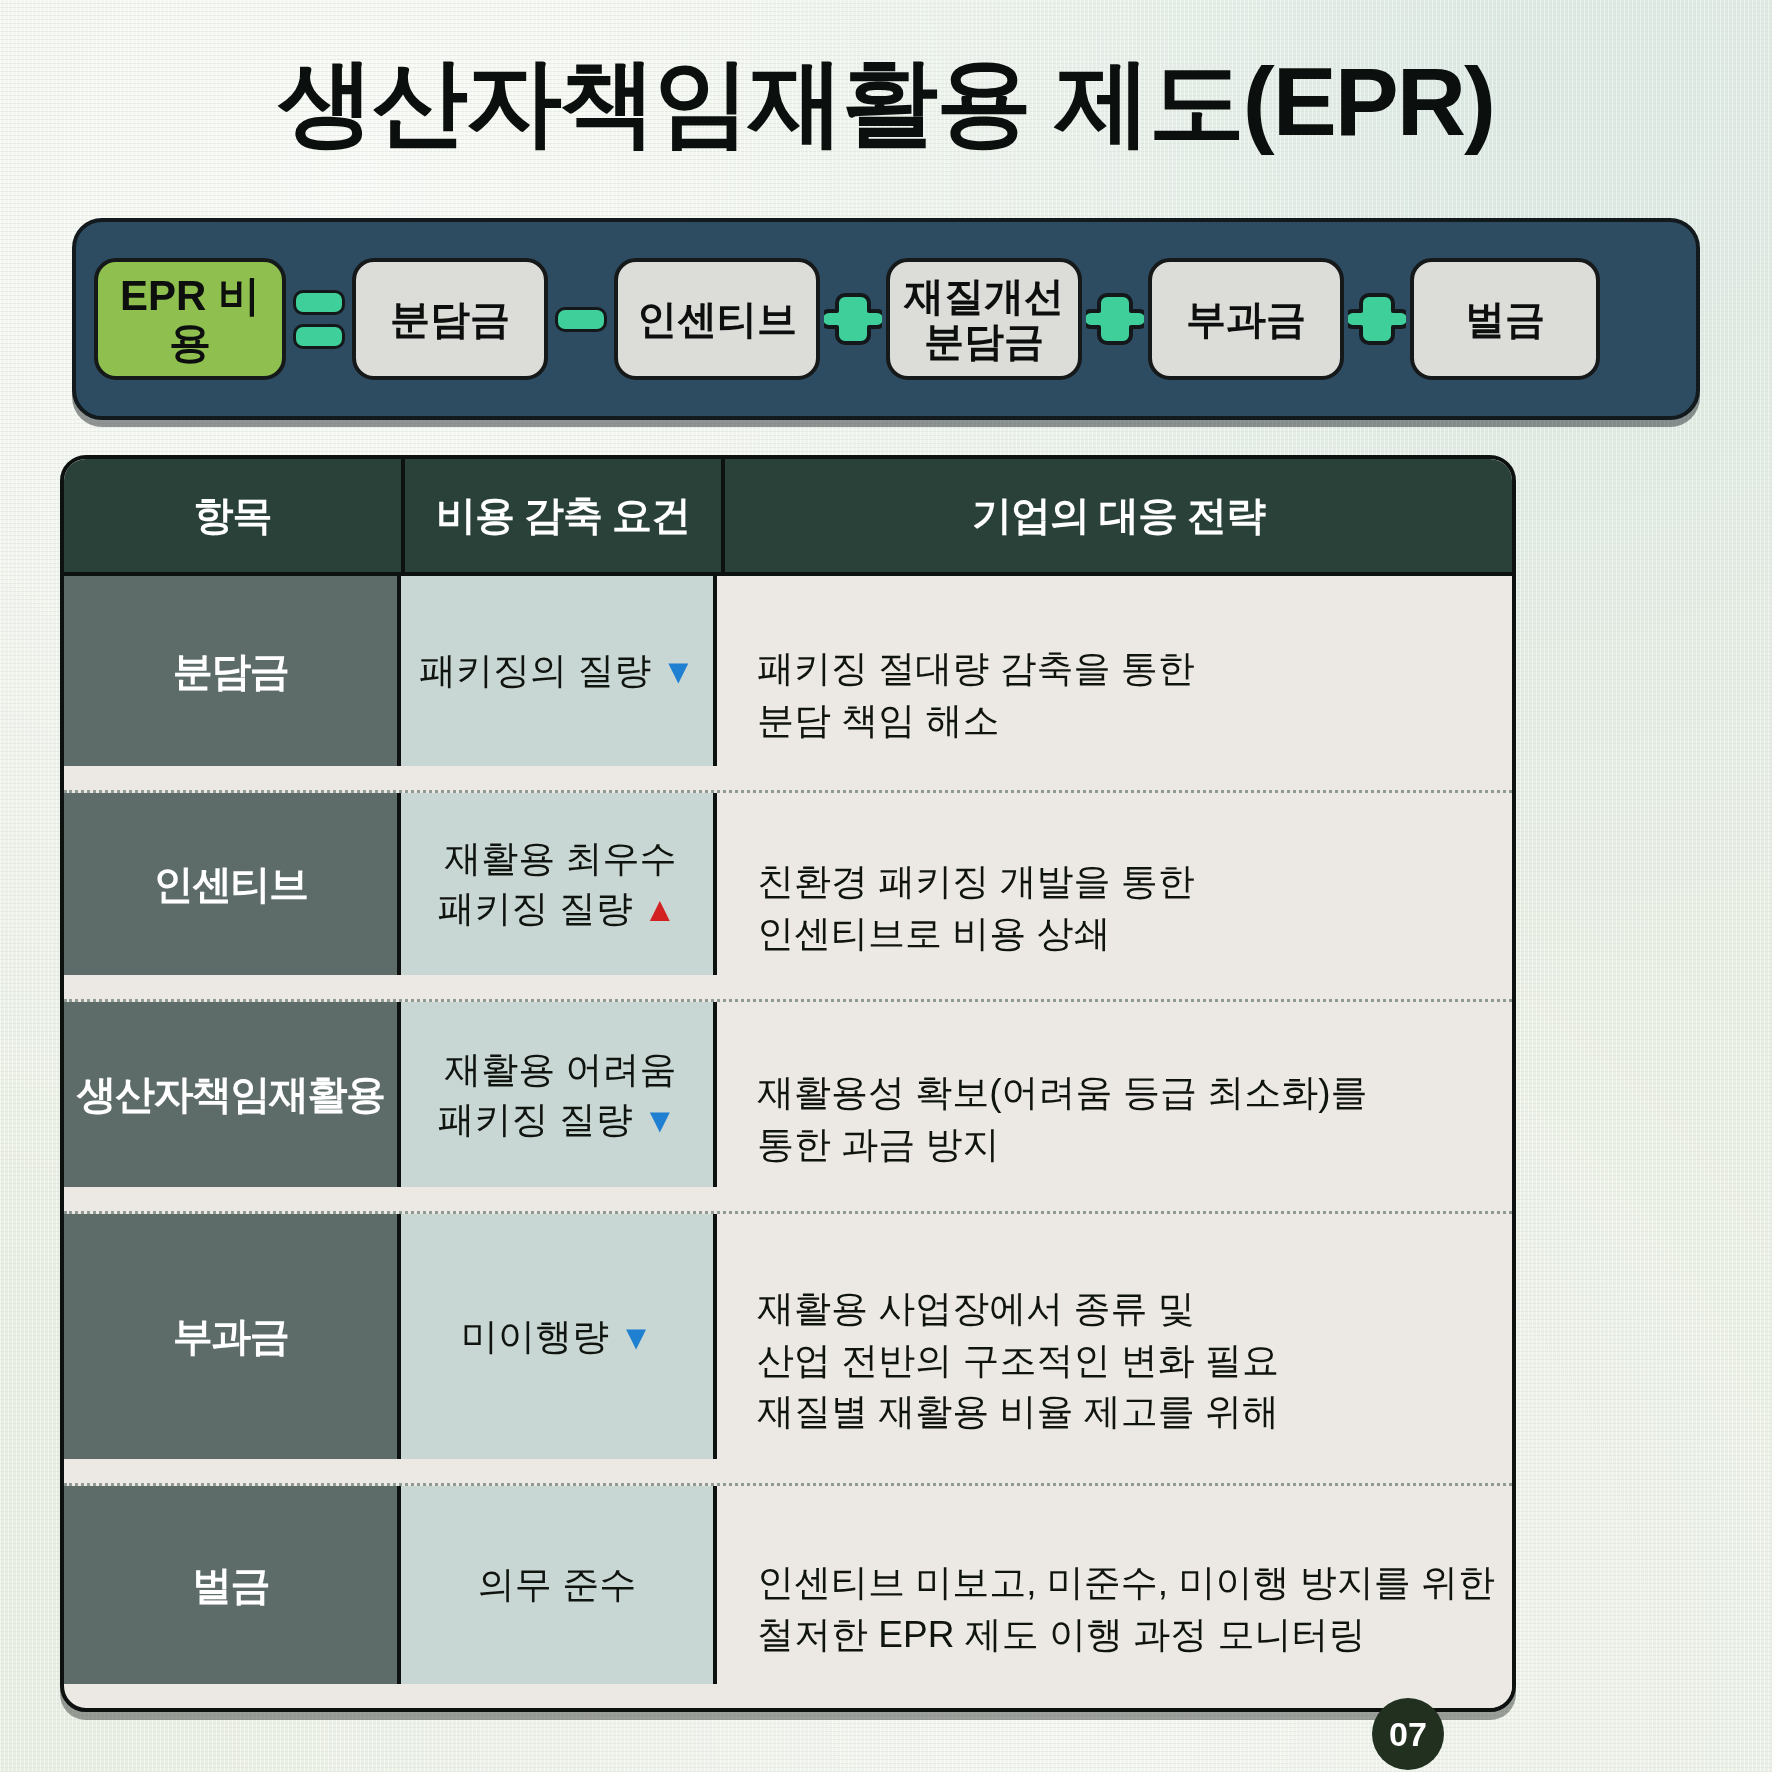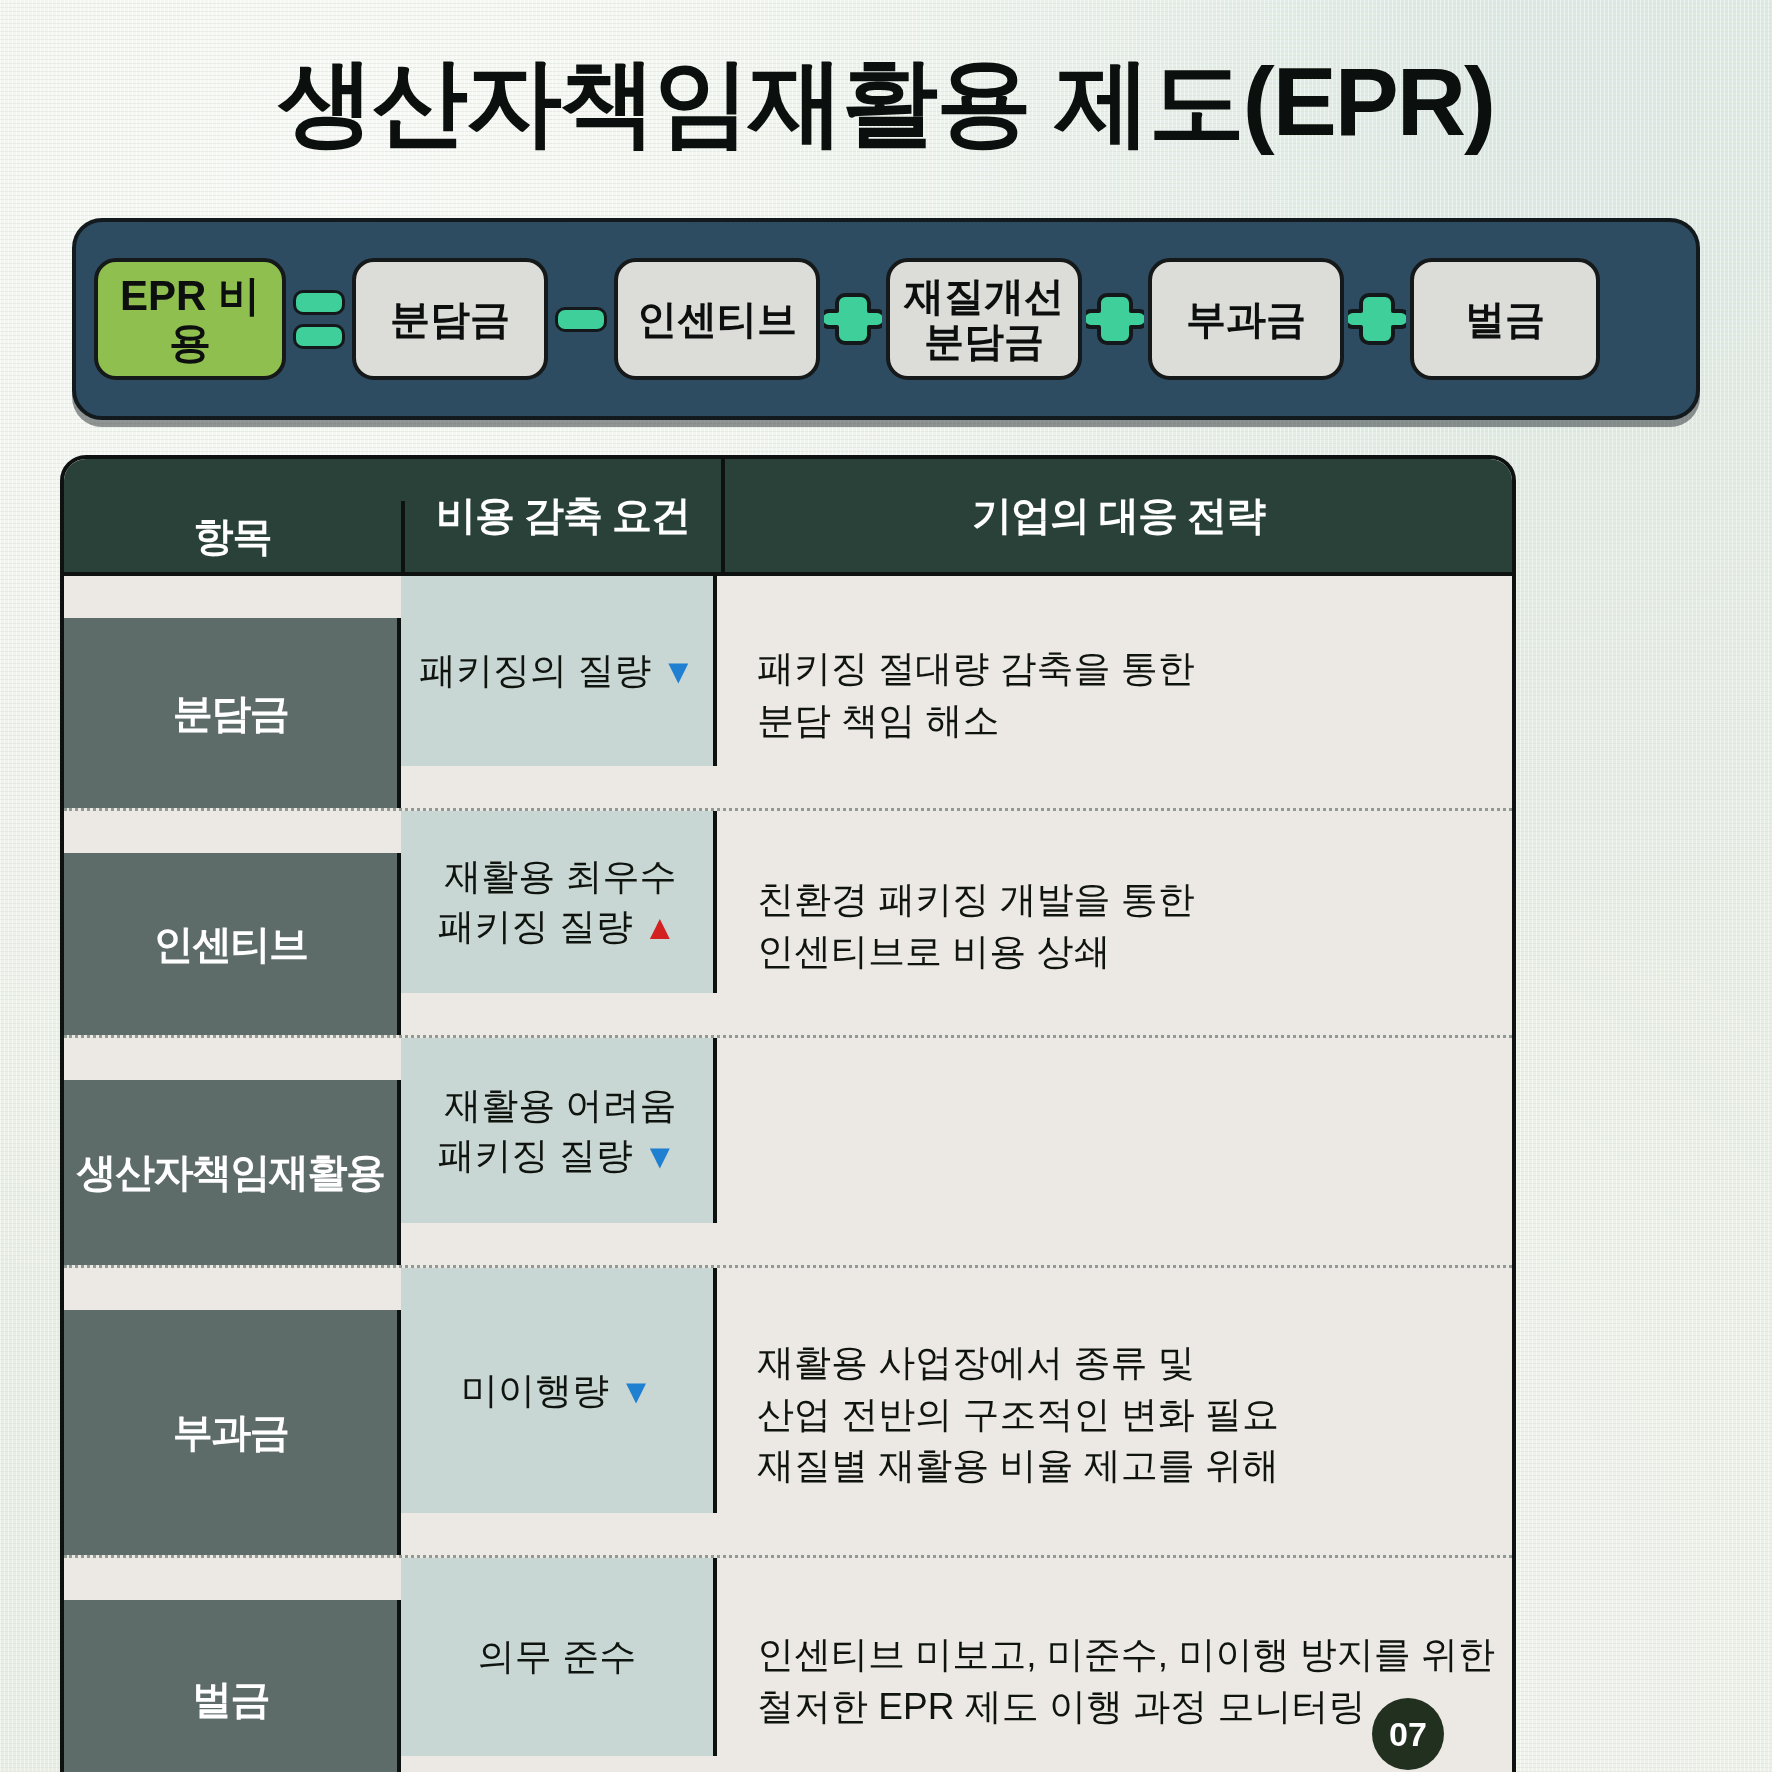--- a/index.html
+++ b/index.html
@@ -143,21 +143,21 @@
   }
   .th {
     display: flex;
     align-items: center;
     justify-content: center;
     color: #ffffff;
     font-size: 40px;
     font-weight: 800;
     letter-spacing: -1px;
   }
-  .c1 { flex: 0 0 337px; margin-top: 42px; }
+  .c1 { flex: 0 0 337px; }
   .c2 { flex: 0 0 316px; }
   .c3 { flex: 1 1 auto; }
   .th.c1, .th.c2 { border-right: 4px solid #0d1110; }
 
   .trow {
     display: flex;
     border-bottom: 3px dotted #8e9a93;
   }
   .trow:last-child { border-bottom: none; }
 
@@ -333,20 +333,26 @@
 
     <div class="trow r3">
       <div class="td c1">생산자책임재활용</div>
       <div class="td c2">
         <span class="cell-lines">
           <span class="ln">재활용 어려움</span>
           <span class="ln"><span>패키징 질량</span>
             <span class="tri-down">▼</span></span>
         </span>
       </div>
+      <div class="td c3">
+        <span class="cell-lines">
+          <span class="ln">재활용성 확보(어려움 등급 최소화)를</span>
+          <span class="ln">통한 과금 방지</span>
+        </span>
+      </div>
     </div>
 
     <div class="trow r4">
       <div class="td c1">부과금</div>
       <div class="td c2">
         <span class="cell-lines">
           <span class="ln"><span>미이행량</span>
             <span class="tri-down">▼</span></span>
         </span>
       </div>

